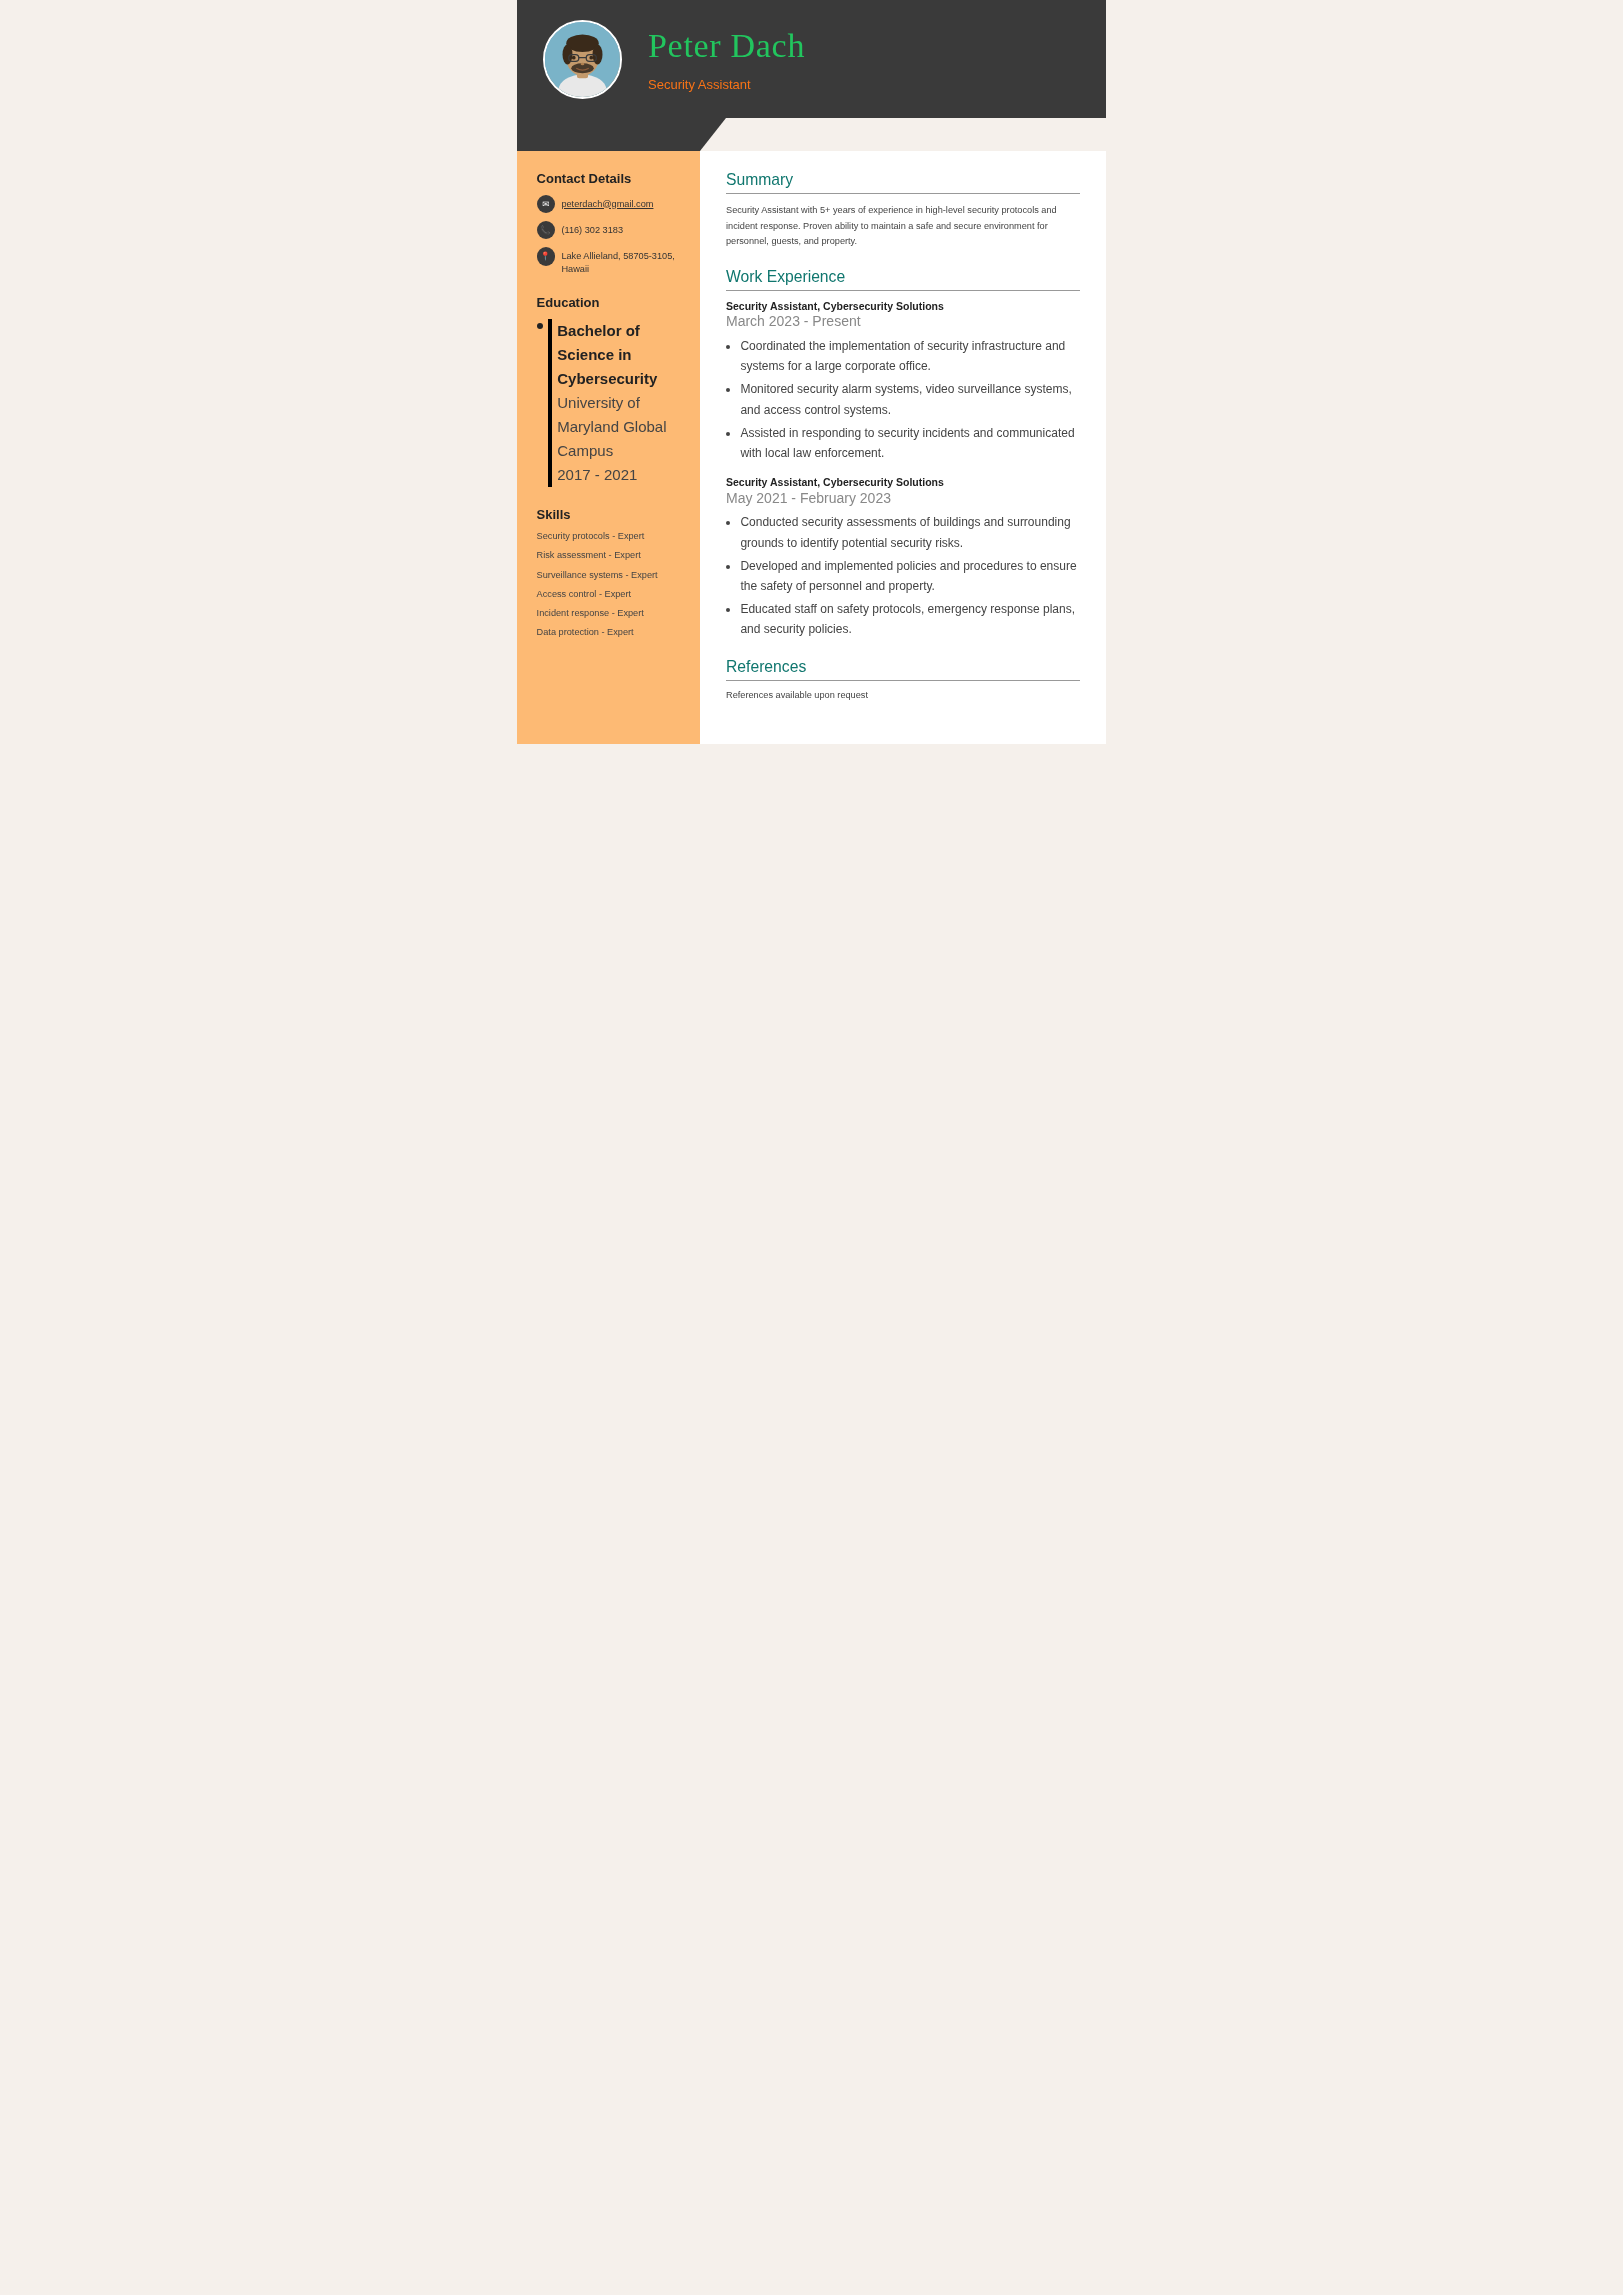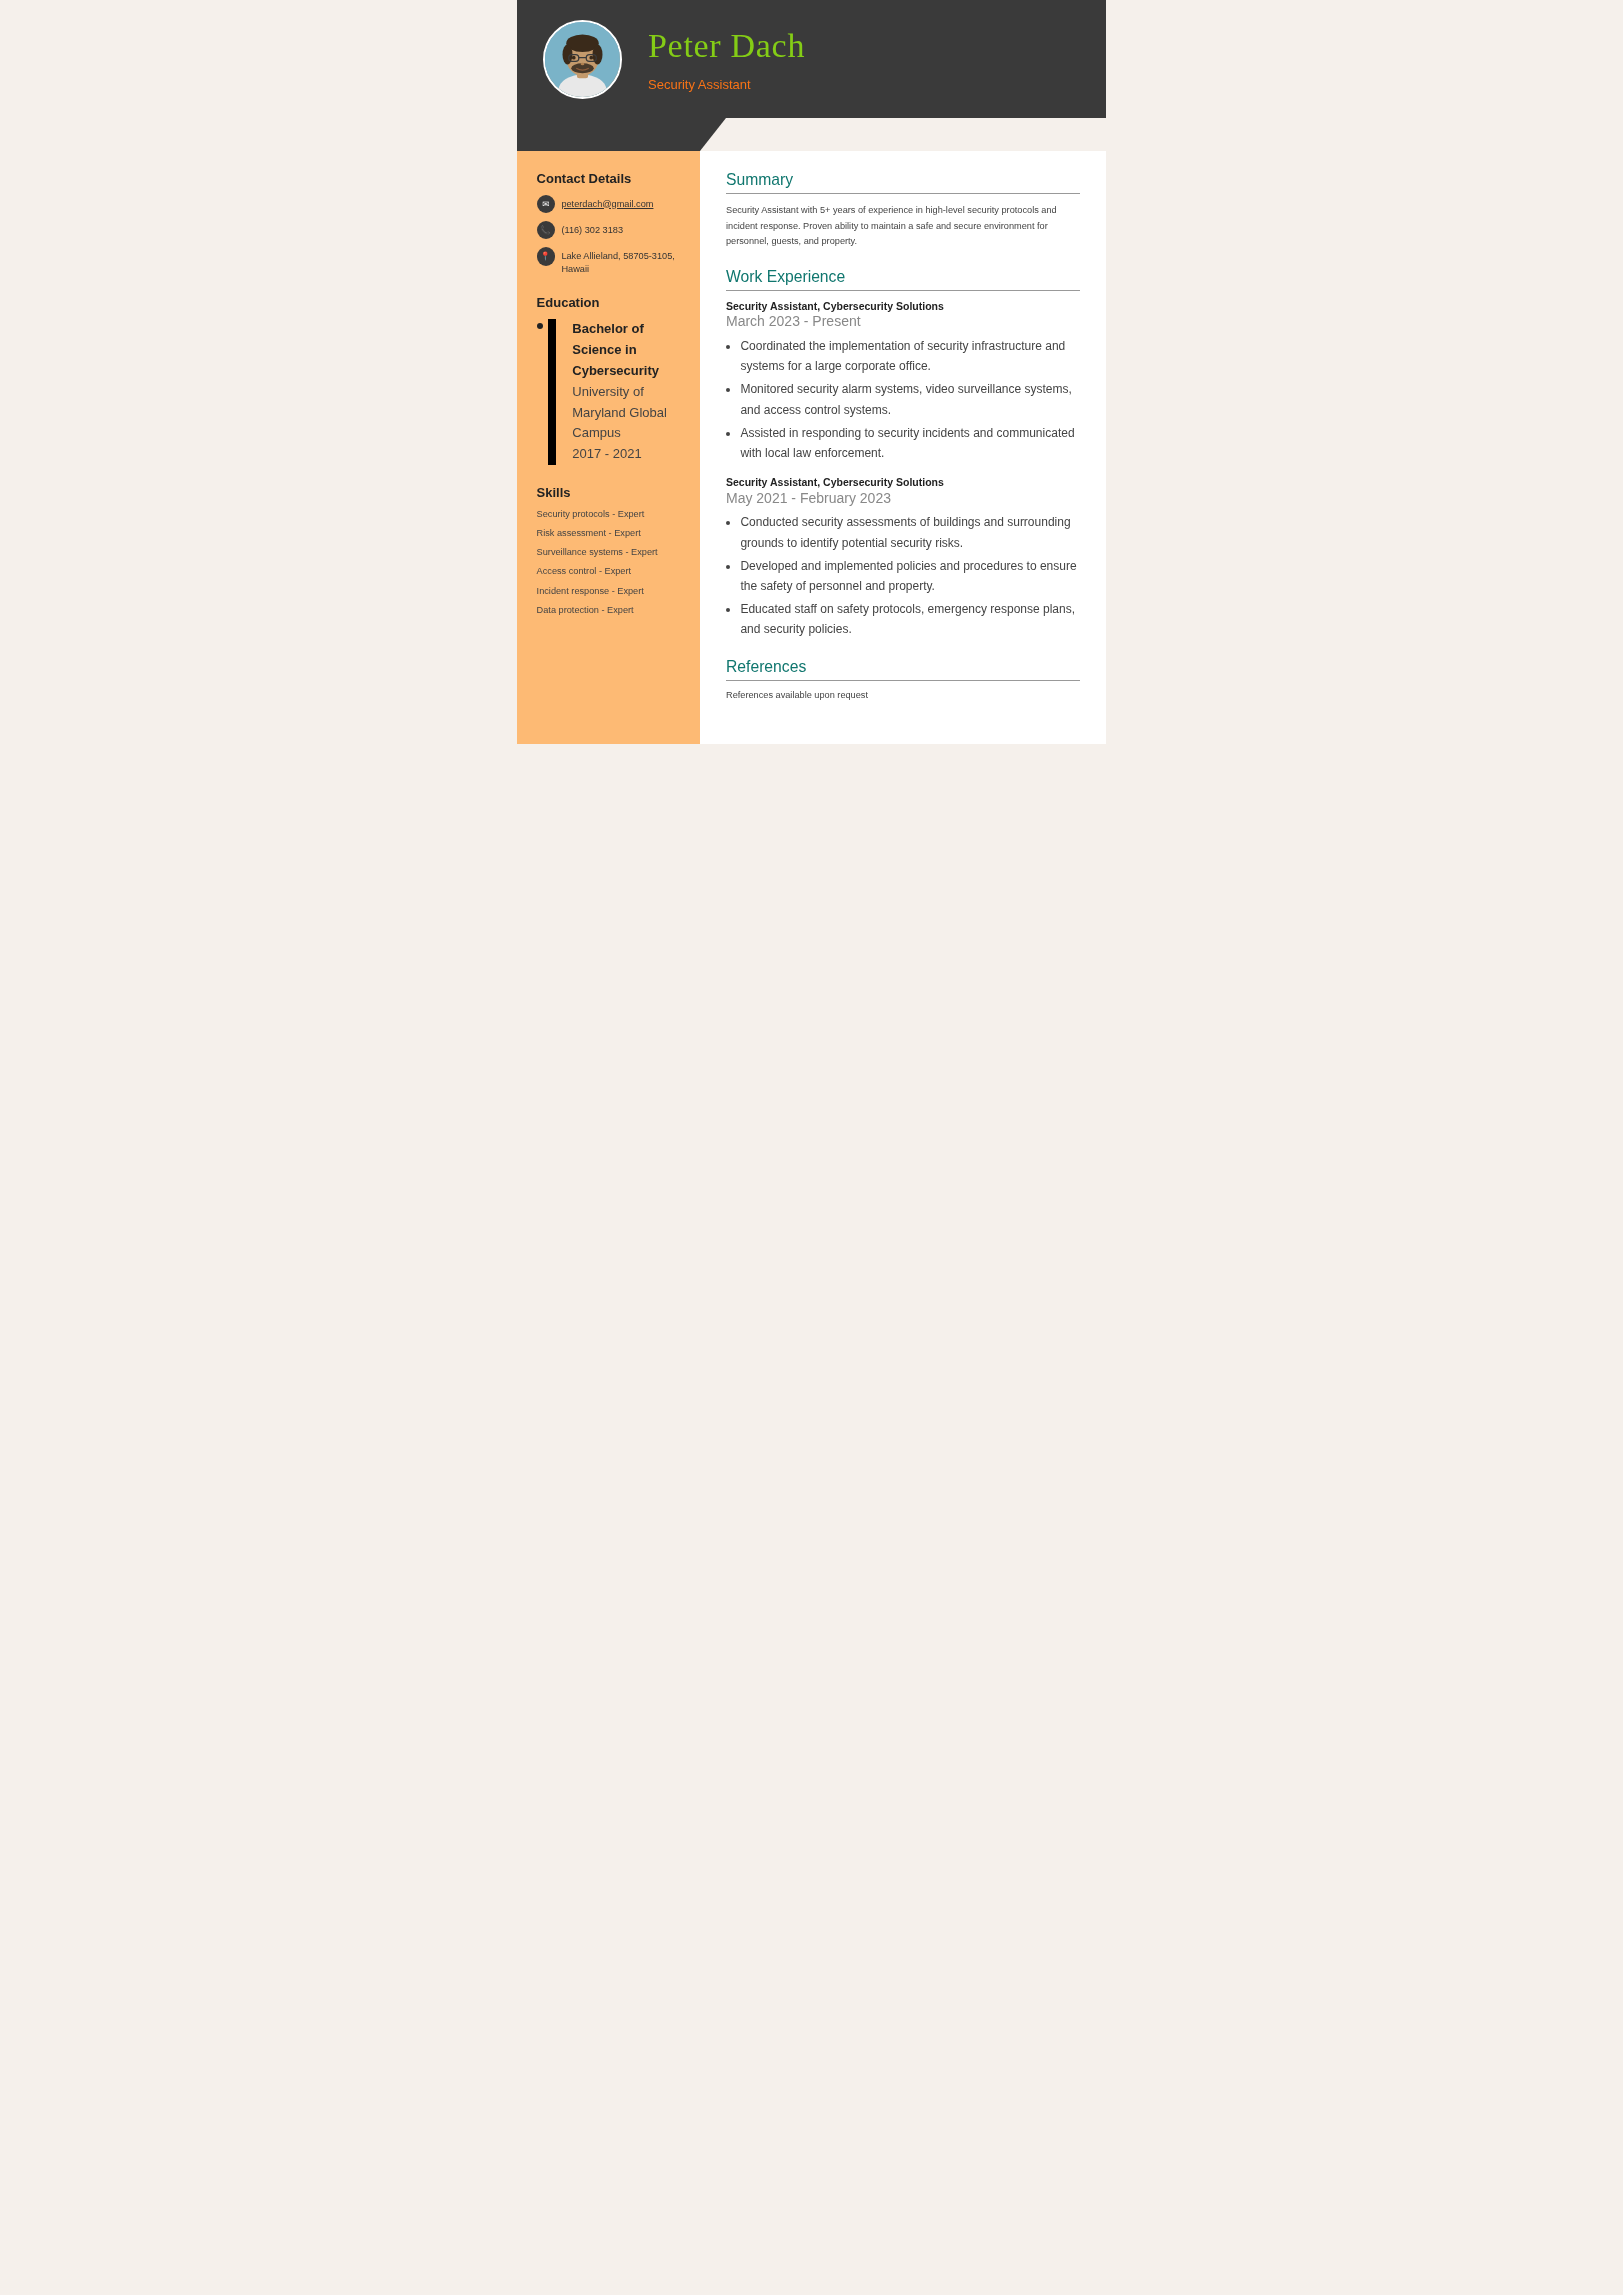--- a/index.html
+++ b/index.html
@@ -47,21 +47,21 @@
       align-items: center;
       justify-content: center;
     }
 
     .header-info {
       margin-left: 26px;
     }
 
     .header-name {
       font-size: 34px;
-      color: #84cc16;
+      color: #22c55e;
       font-weight: 400;
       font-family: Georgia, serif;
       letter-spacing: 0.7px;
     }
 
     .header-title {
       font-size: 13px;
       color: #f97316;
       font-weight: 400;
       margin-top: 12px;
@@ -165,24 +165,24 @@
       width: 6.5px;
       height: 6.5px;
       border-radius: 50%;
       background: #222;
       flex-shrink: 0;
       margin-top: 3.3px;
       margin-right: 5.2px;
     }
 
     .edu-content {
-      border-left: 8px solid #000000;
-      padding-left: 16px;
-      font-family: Arial, sans-serif;
-      font-size: 13px;
+      border-left: 4px solid #000000;
+      padding-left: 5px;
+      font-family: Arial, sans-serif;
+      font-size: 15px;
       line-height: 1.6;
     }
 
     .edu-degree {
       font-weight: 700;
       color: #222;
     }
 
     .edu-school {
       color: #444;

